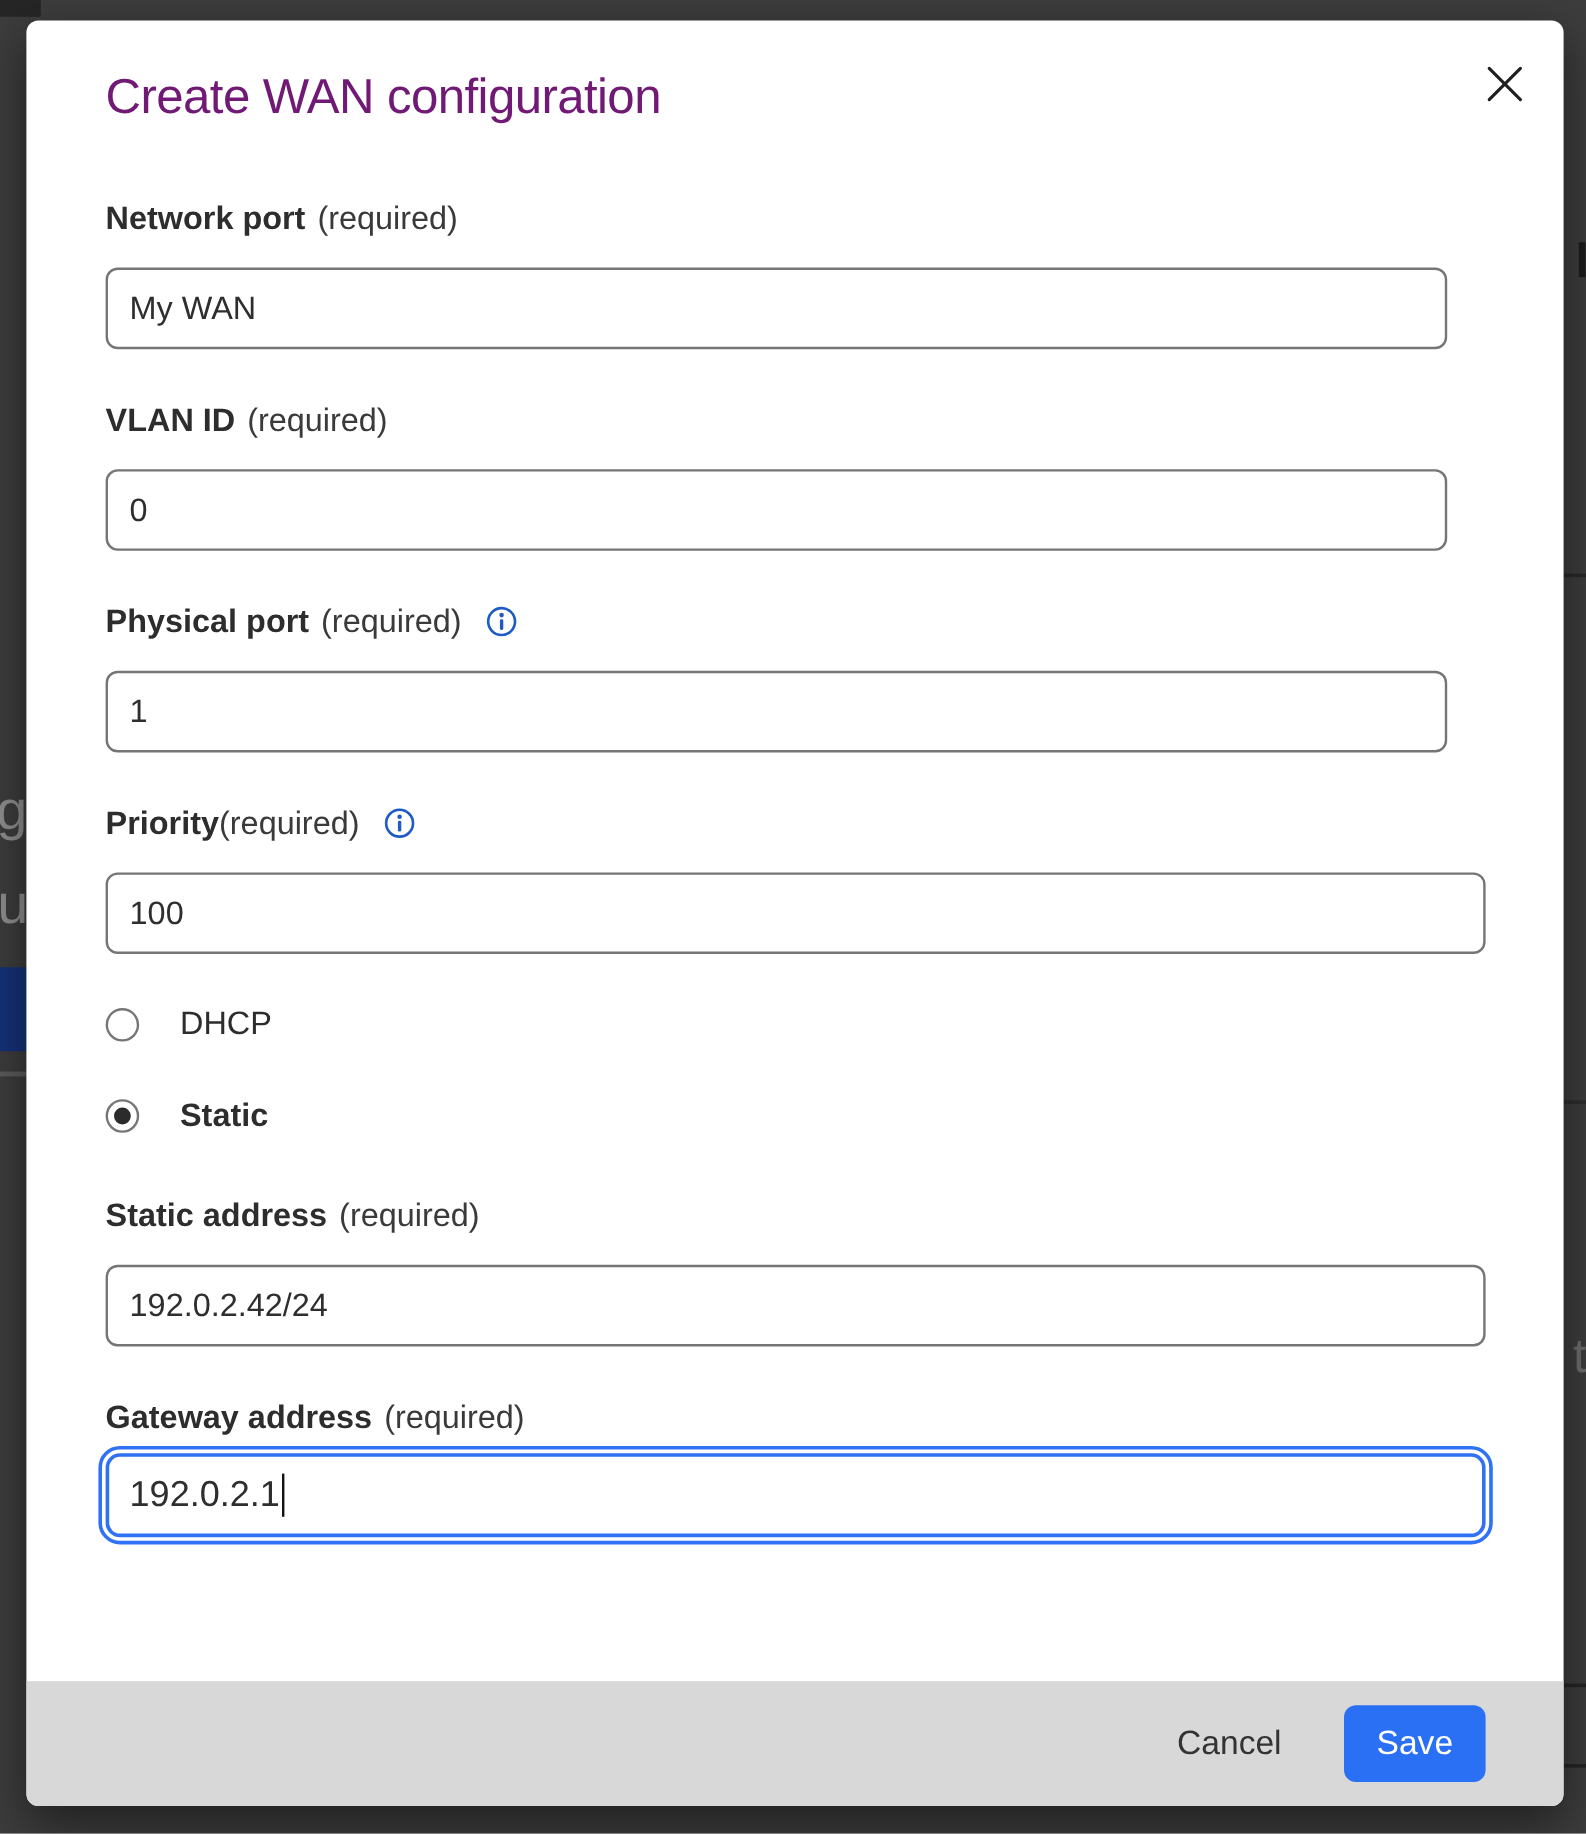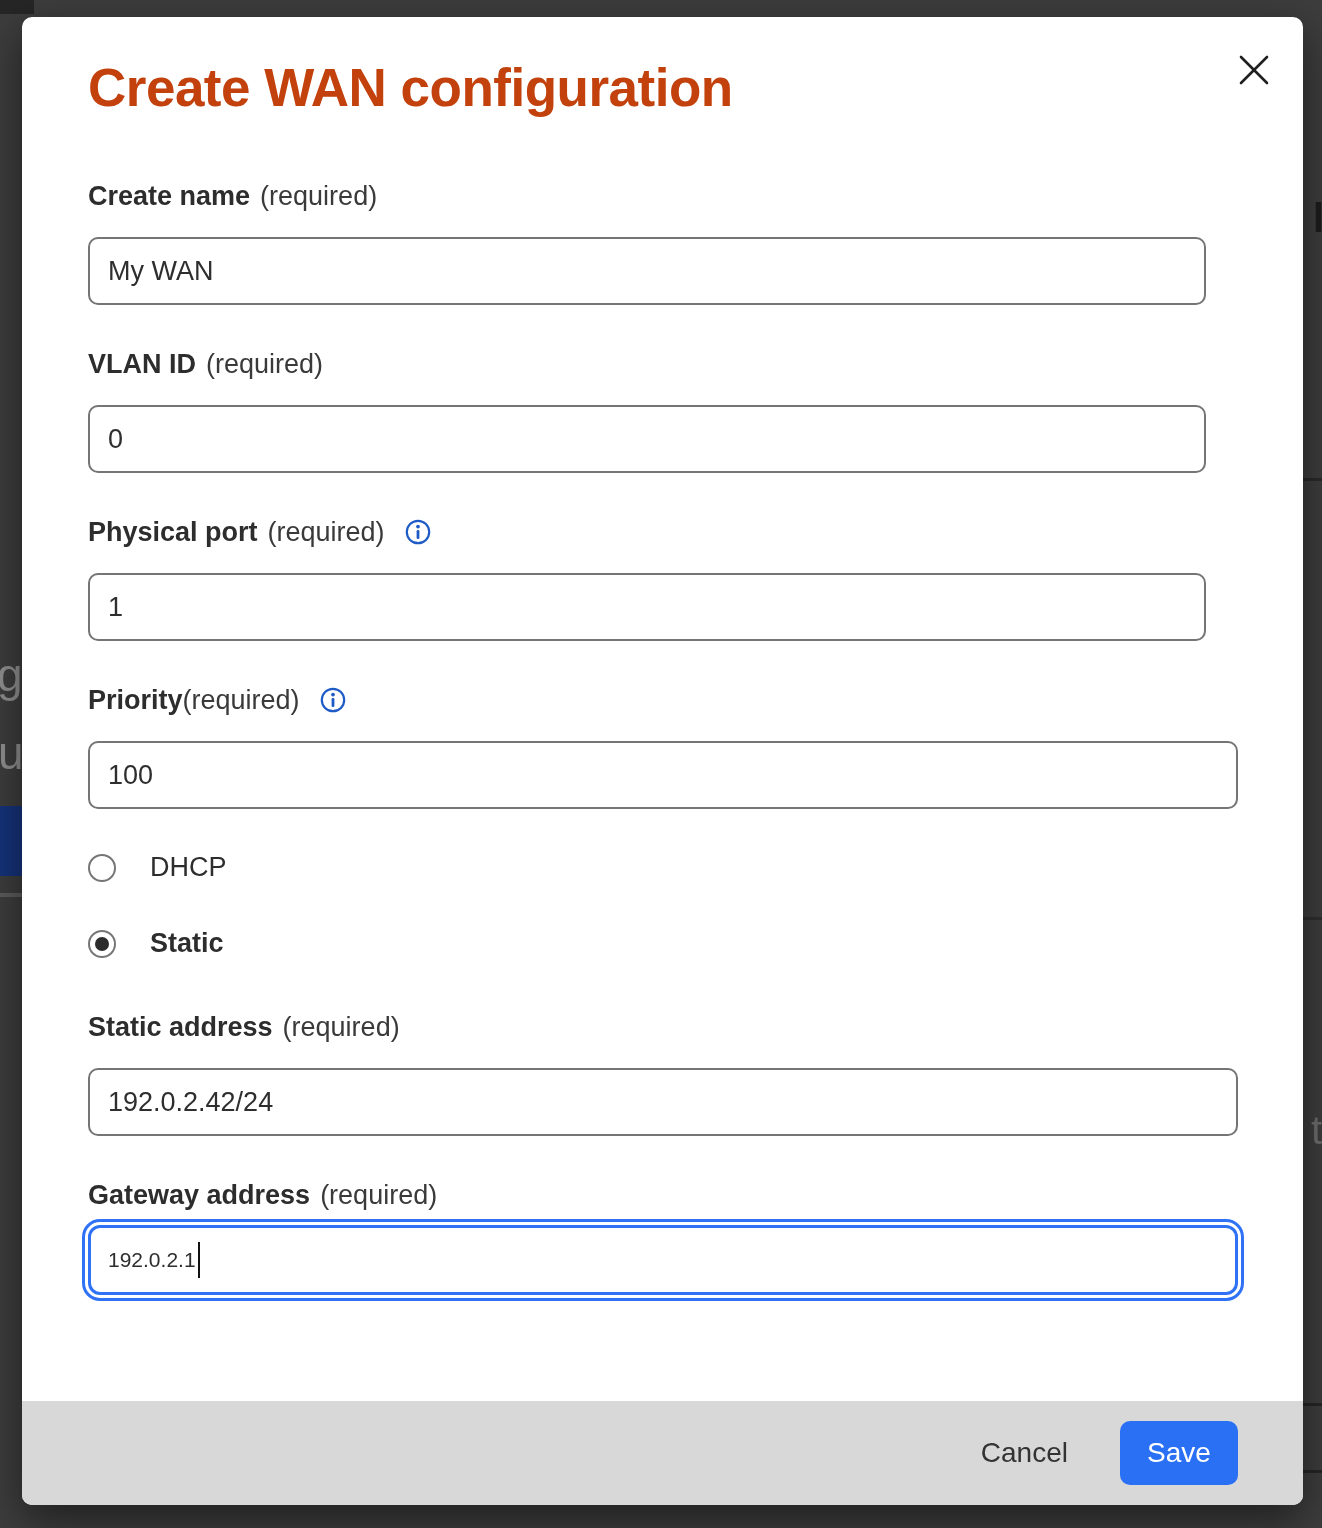--- a/index.html
+++ b/index.html
@@ -32,23 +32,23 @@
     left:22px; top:17px;
     width:1281px; height:1488px;
     background:#ffffff;
     border-radius:10px;
     box-shadow:0 14px 42px rgba(0,0,0,.5);
     overflow:hidden;
   }
   .modal-content { padding:40px 66px 0 66px; }
 
   .modal-title {
-    font-size:53px;
-    font-weight:700;
-    color:#c2410c;
+    font-size:41px;
+    font-weight:400;
+    color:#701a75;
     letter-spacing:-.5px;
     margin-bottom:62px;
   }
 
   .close-btn {
     position:absolute; top:32px; right:28px;
     width:42px; height:42px;
     display:flex; align-items:center; justify-content:center;
     cursor:pointer; background:none; border:none;
   }
@@ -81,21 +81,21 @@
   .w-wide { width:1150px; }
 
   .input-focused {
     display:flex; align-items:center;
     width:1150px; height:70px;
     border:3px solid #2f72f5;
     border-radius:12px;
     outline:3px solid #2f72f5;
     outline-offset:3px;
     padding:0 17px;
-    font-size:21px; color:#2e2e2e;
+    font-size:30px; color:#2e2e2e;
     background:#fff;
   }
   .caret { width:2px; height:36px; background:#111; margin-left:2px; }
 
   .section-heading {
     font-size:27px; font-weight:bold; color:#2d2d2d;
     line-height:32px; margin-bottom:27px;
   }
   .radio-row { display:flex; align-items:center; margin-bottom:45px; cursor:pointer; }
   .radio-row.last { margin-bottom:52px; }
@@ -154,21 +154,21 @@
         <line x1="4" y1="4" x2="30" y2="30" stroke="#1f1f1f" stroke-width="2.6" stroke-linecap="round"></line>
         <line x1="30" y1="4" x2="4" y2="30" stroke="#1f1f1f" stroke-width="2.6" stroke-linecap="round"></line>
       </svg>
     </span>
   </button>
 
   <div class="modal-content">
     <h1 class="modal-title">Create WAN configuration</h1>
 
     <div class="field-label">
-      <span class="lbl">Create name</span>
+      <span class="lbl">Network port</span>
       <span class="req">(required)</span>
     </div>
     <input class="text-input w-std" type="text" value="My WAN" style="">
 
     <div class="field-label">
       <span class="lbl">VLAN ID</span>
       <span class="req">(required)</span>
     </div>
     <input class="text-input w-std" type="text" value="0" style="">
 

